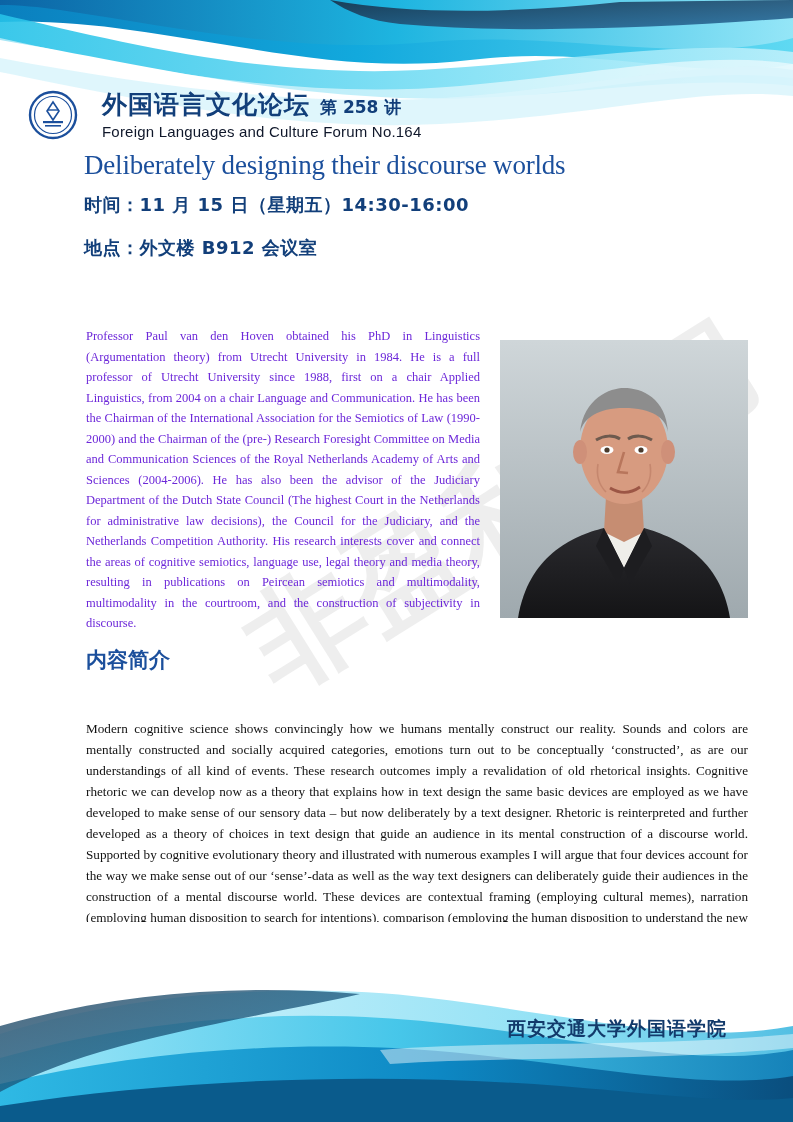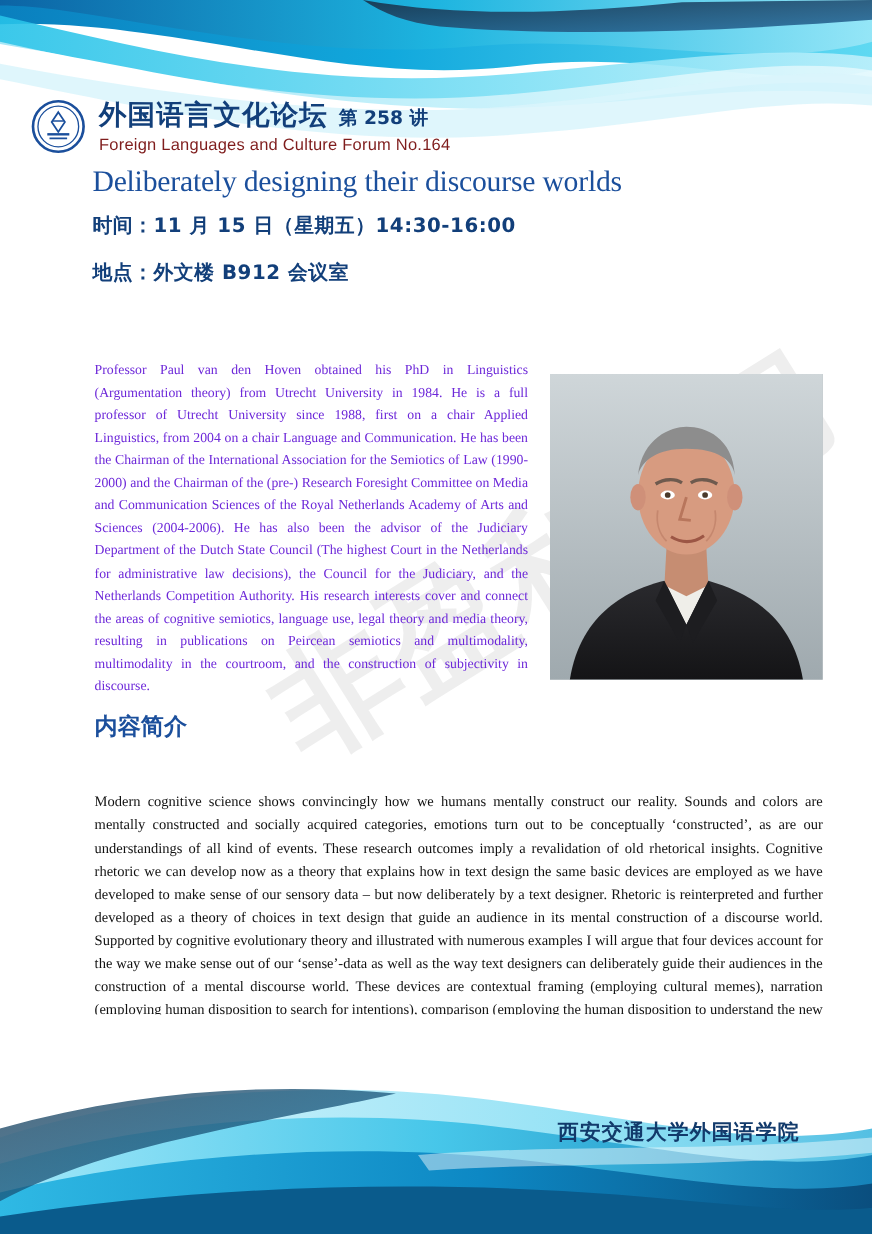--- a/index.html
+++ b/index.html
@@ -42,21 +42,21 @@
     display: flex;
     align-items: flex-start;
   }
   .logo {
     width: 50px;
     height: 50px;
     flex: none;
     margin-top: 2px;
   }
   .title-block {
-    margin-left: 12px;
+    margin-left: 24px;
   }
   .cn-title-row {
     display: flex;
     align-items: baseline;
   }
   .cn-title {
     font-family: "DejaVu Sans", sans-serif;
     font-weight: bold;
     font-size: 25px;
     color: #123f7a;
@@ -65,21 +65,21 @@
   .cn-title-sub {
     font-family: "DejaVu Sans", sans-serif;
     font-weight: bold;
     font-size: 17px;
     color: #123f7a;
     margin-left: 10px;
   }
   .en-title {
     font-family: "Liberation Sans", sans-serif;
     font-size: 15px;
-    color: #7f1d1d;
+    color: #0f172a;
     margin-top: 2px;
     letter-spacing: 0.2px;
   }
 
   
   .talk-title {
     position: absolute;
     top: 150px;
     left: 84px;
     font-family: Liberation Serif, serif;

